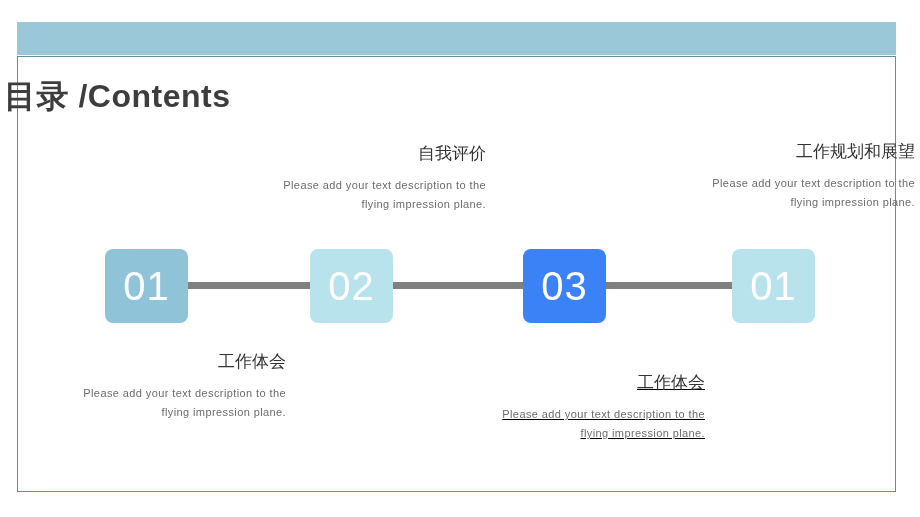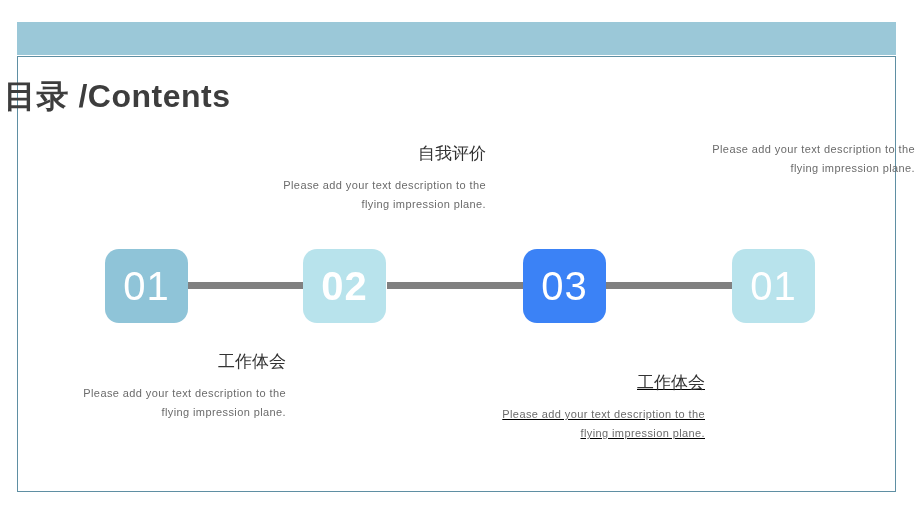--- a/index.html
+++ b/index.html
@@ -75,32 +75,32 @@
   }
   .connector.c1 { left: 178px;  width: 145px; }
   .connector.c2 { left: 387px;  width: 145px; }
   .connector.c3 { left: 596px;  width: 145px; }
 
   .num-box {
     position: absolute;
     top: 0;
     width: 83px;
     height: 74px;
-    border-radius: 14px;
+    border-radius: 8px;
     display: flex;
     align-items: center;
     justify-content: center;
     color: #ffffff;
     font-size: 40px;
     font-weight: 300;
     letter-spacing: 1px;
     line-height: 1;
   }
   .num-box.b1 { left: 105px; }
-  .num-box.b2 { left: 303px; font-weight: bold; }
+  .num-box.b2 { left: 310px; }
   .num-box.b3 { left: 523px; }
   .num-box.b4 { left: 732px; }
 
   
   .caption {
     position: absolute;
     width: 280px;
     text-align: right;
   }
   .caption .cap-title {
@@ -139,20 +139,21 @@
 
   <div class="caption above-2">
     <div class="cap-title">自我评价</div>
     <div class="cap-desc">
       <span>Please add  your text description  to the</span><br>
       <span>flying  impression  plane.</span>
     </div>
   </div>
 
   <div class="caption above-4">
+    <div class="cap-title">工作规划和展望</div>
     <div class="cap-desc">
       <span>Please add  your text description  to the</span><br>
       <span>flying  impression  plane.</span>
     </div>
   </div>
 
   <div class="timeline">
     <div class="connector c1" style="background: rgb(128, 128, 128);"></div>
     <div class="connector c2" style="background: rgb(128, 128, 128);"></div>
     <div class="connector c3" style="background: rgb(128, 128, 128);"></div>

